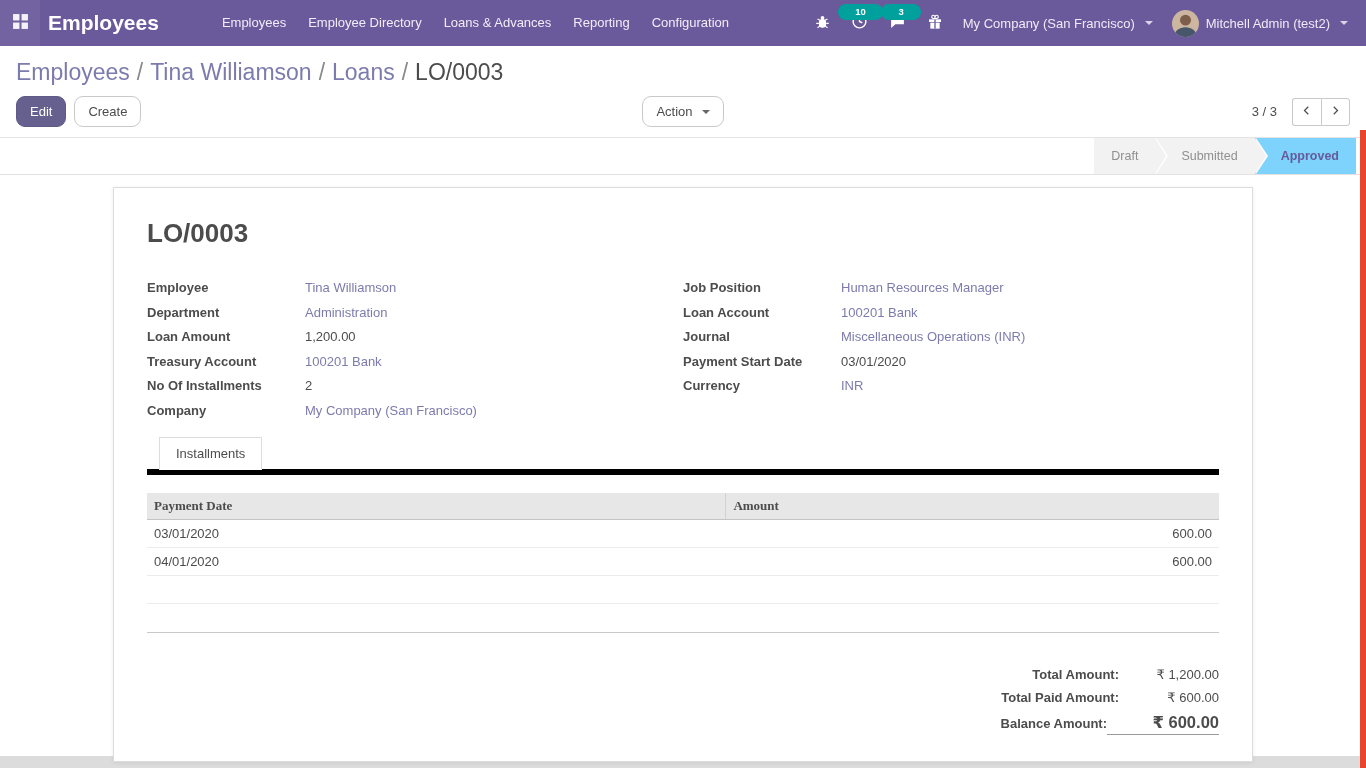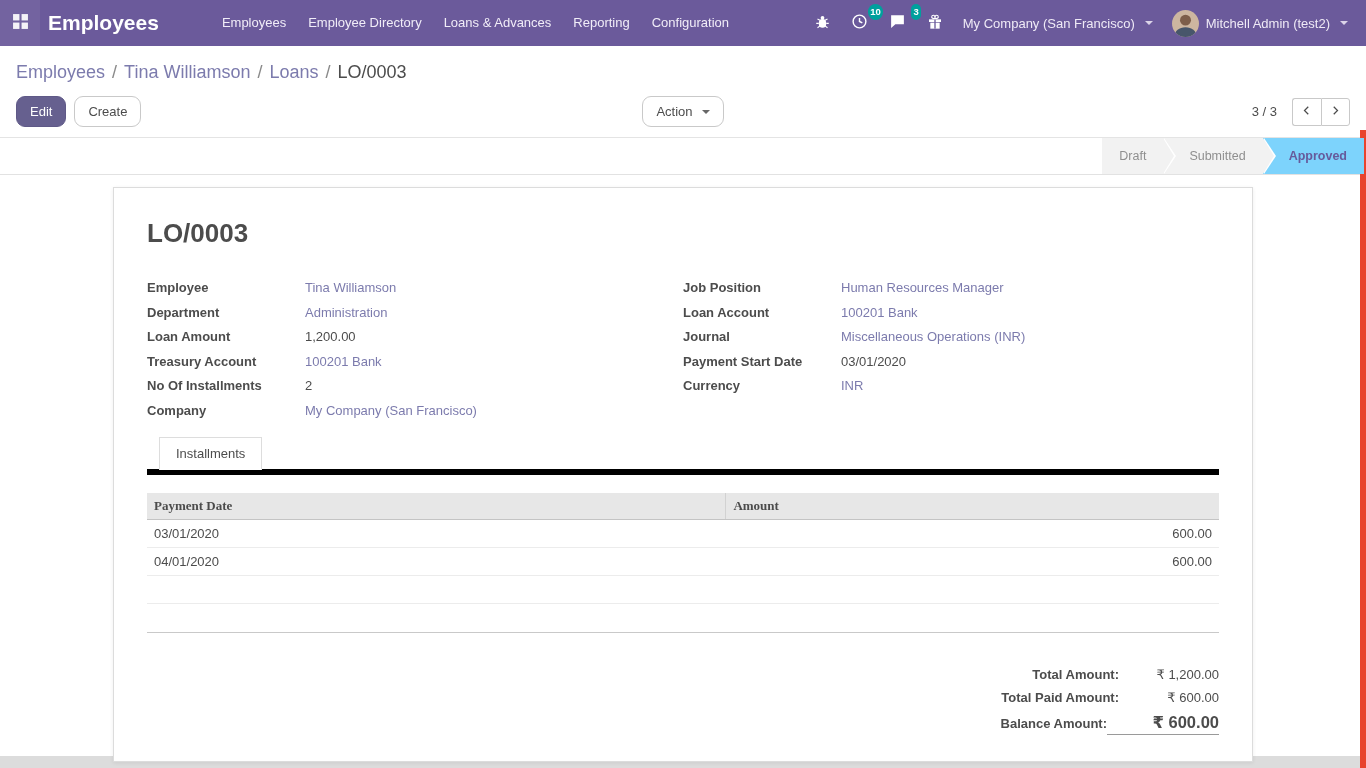--- a/index.html
+++ b/index.html
@@ -18,31 +18,31 @@
   .apps-btn { width:40px; height:46px; border:none; background:rgba(255,255,255,.06);
               display:flex; align-items:center; justify-content:center; cursor:pointer; }
   .app-title { font-size:21px; font-weight:700; margin:0 10px 0 8px; }
   .nav-menu { display:flex; margin-left:42px; }
   .nav-menu a { color:#f1edf8; padding:0 11px; line-height:46px; font-size:13px;
                 text-decoration:none; cursor:pointer; white-space:nowrap; }
   .nav-right { display:flex; align-items:center; gap:11px; }
   .nav-icon-btn { position:relative; background:none; border:none; color:#fff;
                   padding:4px 5px; cursor:pointer; display:flex; align-items:center; }
   .badge { position:absolute; top:-5px; right:-10px; background:#00a09d; color:#fff;
-           border-radius:9px; font-size:9.5px; line-height:1; padding:3px 2px; font-weight:700; }
+           border-radius:9px; font-size:9.5px; line-height:1; padding:3px 17px; font-weight:700; }
   .nav-dd { display:flex; align-items:center; gap:7px; color:#efeaf6; font-size:13px;
             cursor:pointer; padding:0 4px; white-space:nowrap; }
   .caret { width:0; height:0; border-left:4px solid transparent; border-right:4px solid transparent;
            border-top:4px solid currentColor; opacity:.85; margin-left:3px; display:inline-block; }
   .avatar { width:27px; height:27px; border-radius:50%; overflow:hidden; display:block; }
 
   
   .content { background:#fff; height:710px; }
 
-  .breadcrumb { padding:14px 16px 5px; font-size:18px; line-height:24px; }
+  .breadcrumb { padding:14px 16px 5px; font-size:23px; line-height:24px; }
   .breadcrumb a { color:#7c7bad; text-decoration:none; cursor:pointer; }
   .breadcrumb .sep { color:#8a8a8a; margin:0 7px; }
   .breadcrumb .current { color:#4c4c4c; }
 
   .control-panel { display:flex; align-items:center; padding:7px 16px 10px;
                    border-bottom:1px solid #e4e4e4; }
   .cp-left { display:flex; gap:8px; width:33%; }
   .cp-center { width:34%; display:flex; justify-content:center; }
   .cp-right { width:33%; display:flex; justify-content:flex-end; align-items:center; gap:15px; }
   .btn { height:31px; padding:0 13px; font-size:13px; border:1px solid #c9c9c9; background:#fff;
@@ -52,21 +52,21 @@
   .btn .caret { border-top-color:#4c4c4c; }
   .pager-value { font-size:13px; color:#4c4c4c; }
   .pager-btns { display:flex; }
   .pager-btns button { width:29px; height:28px; background:#fff; border:1px solid #c9c9c9;
                        display:flex; align-items:center; justify-content:center; cursor:pointer; padding:0; }
   .pager-btns button:first-child { border-radius:3px 0 0 3px; border-right:none; }
   .pager-btns button:last-child { border-radius:0 3px 3px 0; }
 
   
   .status-row { height:37px; border-bottom:1px solid #e2e2e2; display:flex;
-                justify-content:flex-end; padding-right:2px; background:#fff; }
+                justify-content:flex-end; padding-right:10px; background:#fff; }
   .steps { display:flex; height:100%; }
   .step { position:relative; display:flex; align-items:center; padding:0 17px 0 26px;
           font-size:12.5px; color:#8f8f8f; background:#f2f2f2; cursor:pointer; white-space:nowrap; }
   .step:first-child { padding-left:17px; z-index:3; }
   .step:nth-child(2) { z-index:2; }
   .step:last-child { z-index:1; }
   .step:not(:last-child)::before { content:""; position:absolute; top:0; right:-13px; width:0; height:0;
           border-top:18.5px solid transparent; border-bottom:18.5px solid transparent;
           border-left:12px solid #fff; }
   .step:not(:last-child)::after { content:""; position:absolute; top:0; right:-11px; width:0; height:0;

